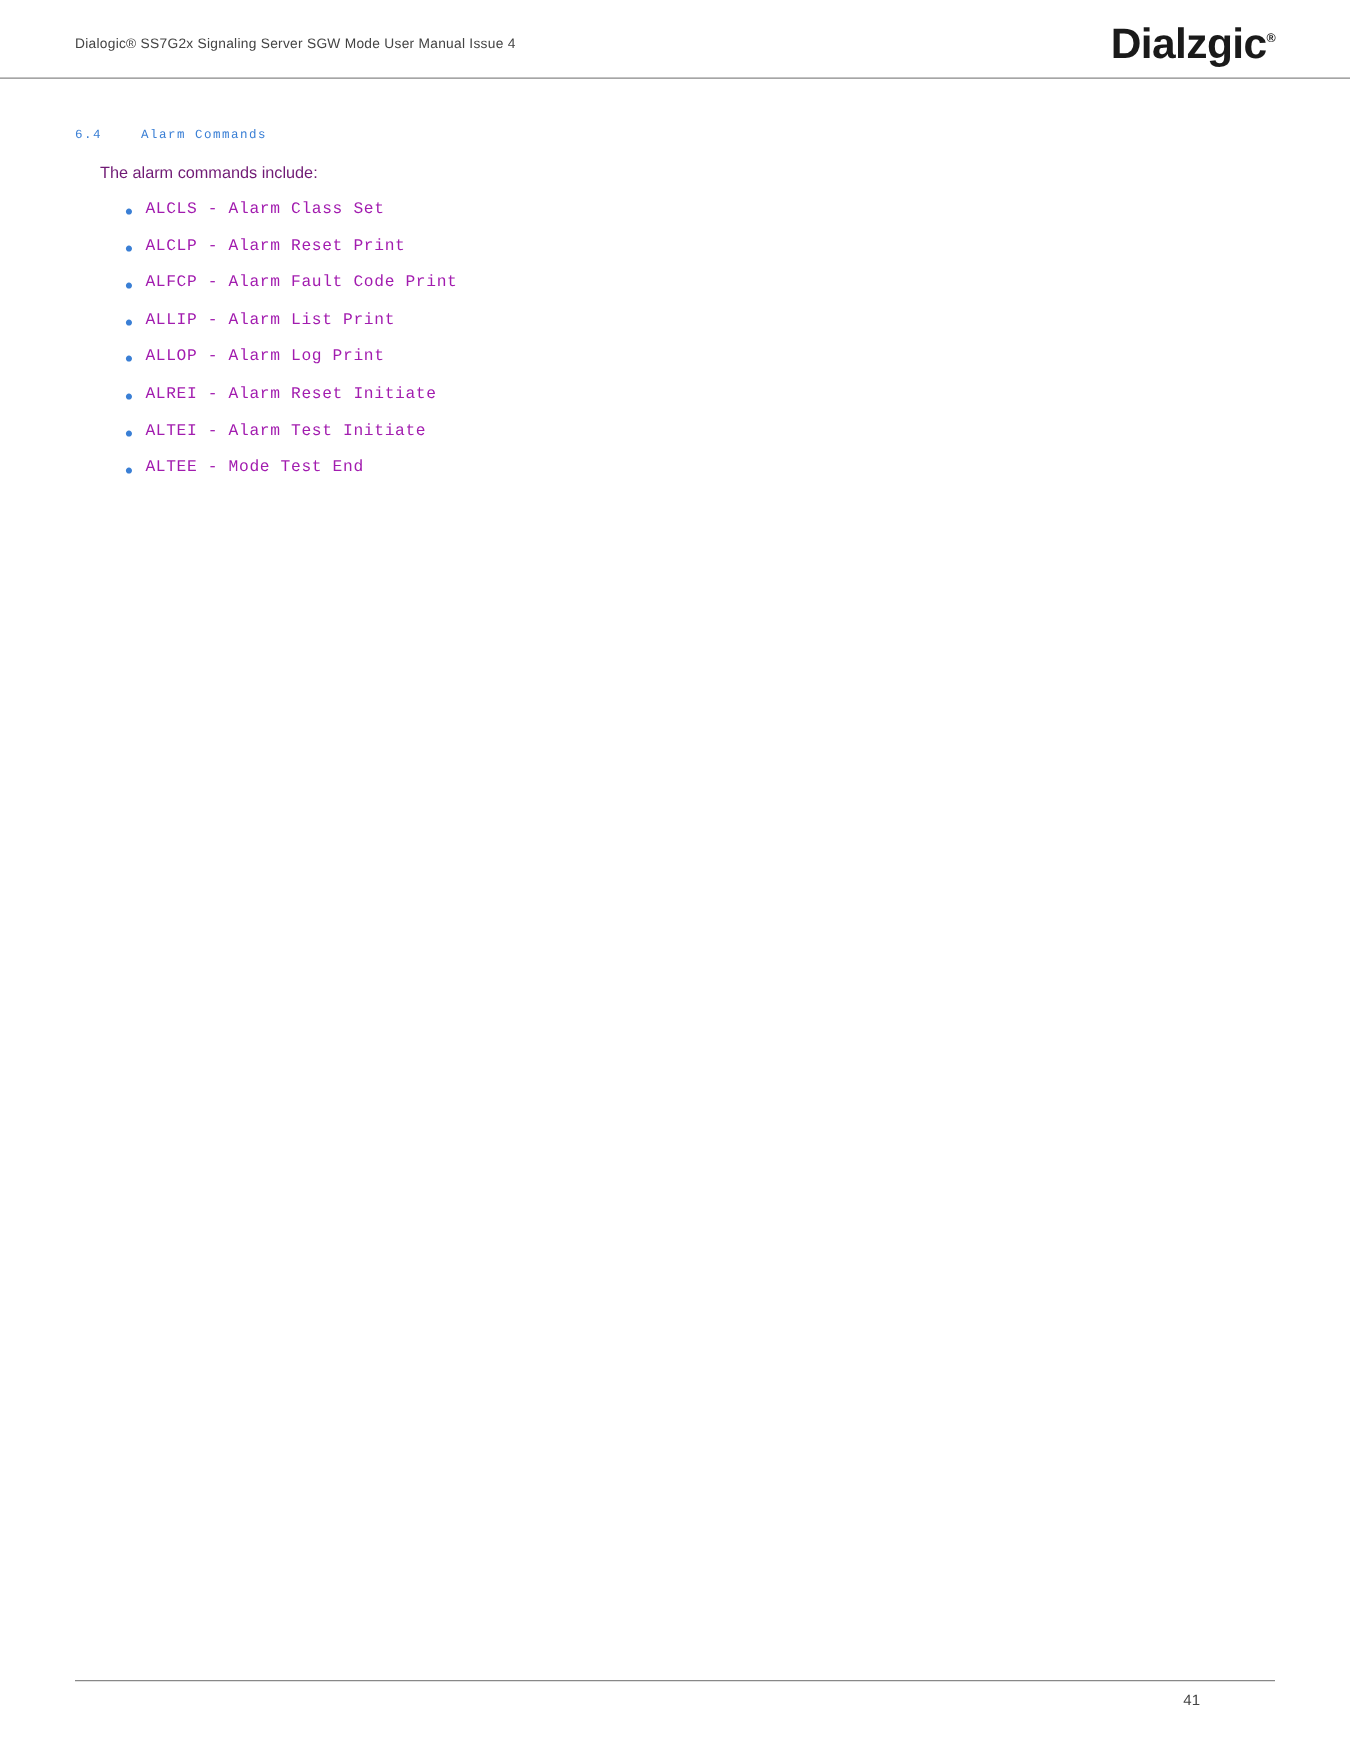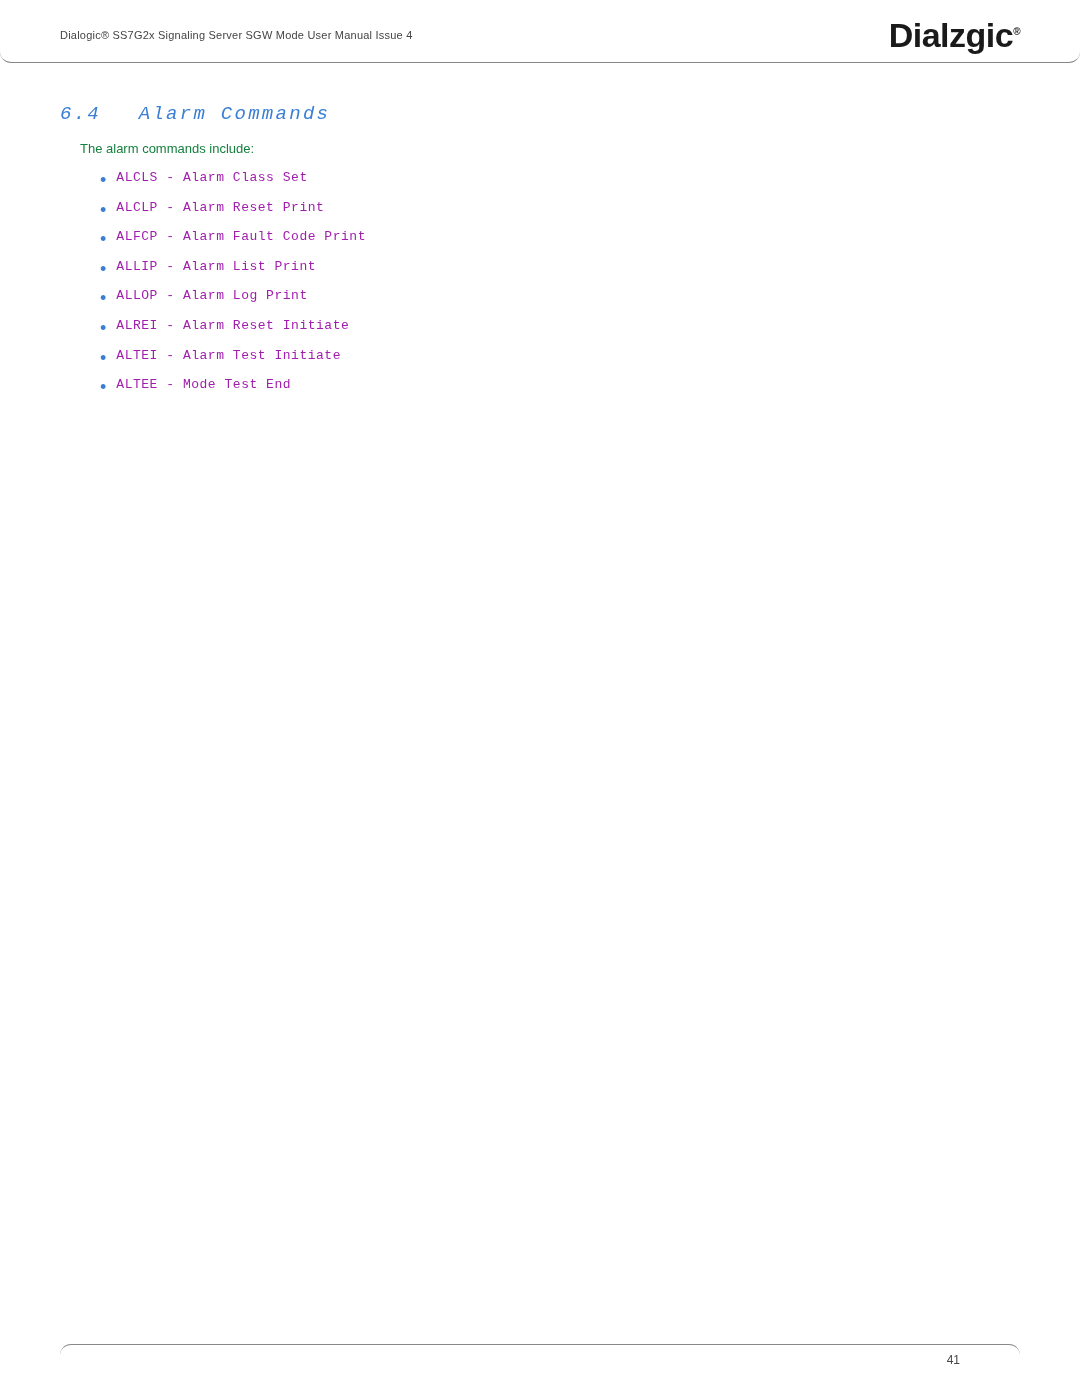--- a/index.html
+++ b/index.html
@@ -1,19 +1,18 @@
 <!DOCTYPE html>
 <html><head>
   <meta charset="utf-8">
   <style>
     * {
       margin: 0;
       padding: 0;
       box-sizing: border-box;
-      border-radius: 11px;
     }
 
     body {
       width: 1080px;
       min-height: 1397px;
       background: #ffffff;
       font-family: Arial, sans-serif;
       position: relative;
     }
 
@@ -40,36 +39,35 @@
       letter-spacing: 0.02em;
     }
 
     
     .content {
       padding: 40px 60px 60px 60px;
     }
 
     
     .section-heading {
-      font-size: 19px;
+      font-size: 10px;
       color: #3a7fd5;
       letter-spacing: 0.12em;
       margin-bottom: 16px;
       font-family: 'Courier New', Courier, monospace;
-      font-style: italic;
     }
 
     .section-number {
       margin-right: 24px;
     }
 
     
     .intro-text {
       font-size: 13px;
-      color: #15803d;
+      color: #701a75;
       margin-bottom: 14px;
       margin-left: 20px;
       font-family: Arial, sans-serif;
     }
 
     
     .bullet-list {
       list-style: none;
       margin-left: 40px;
     }

